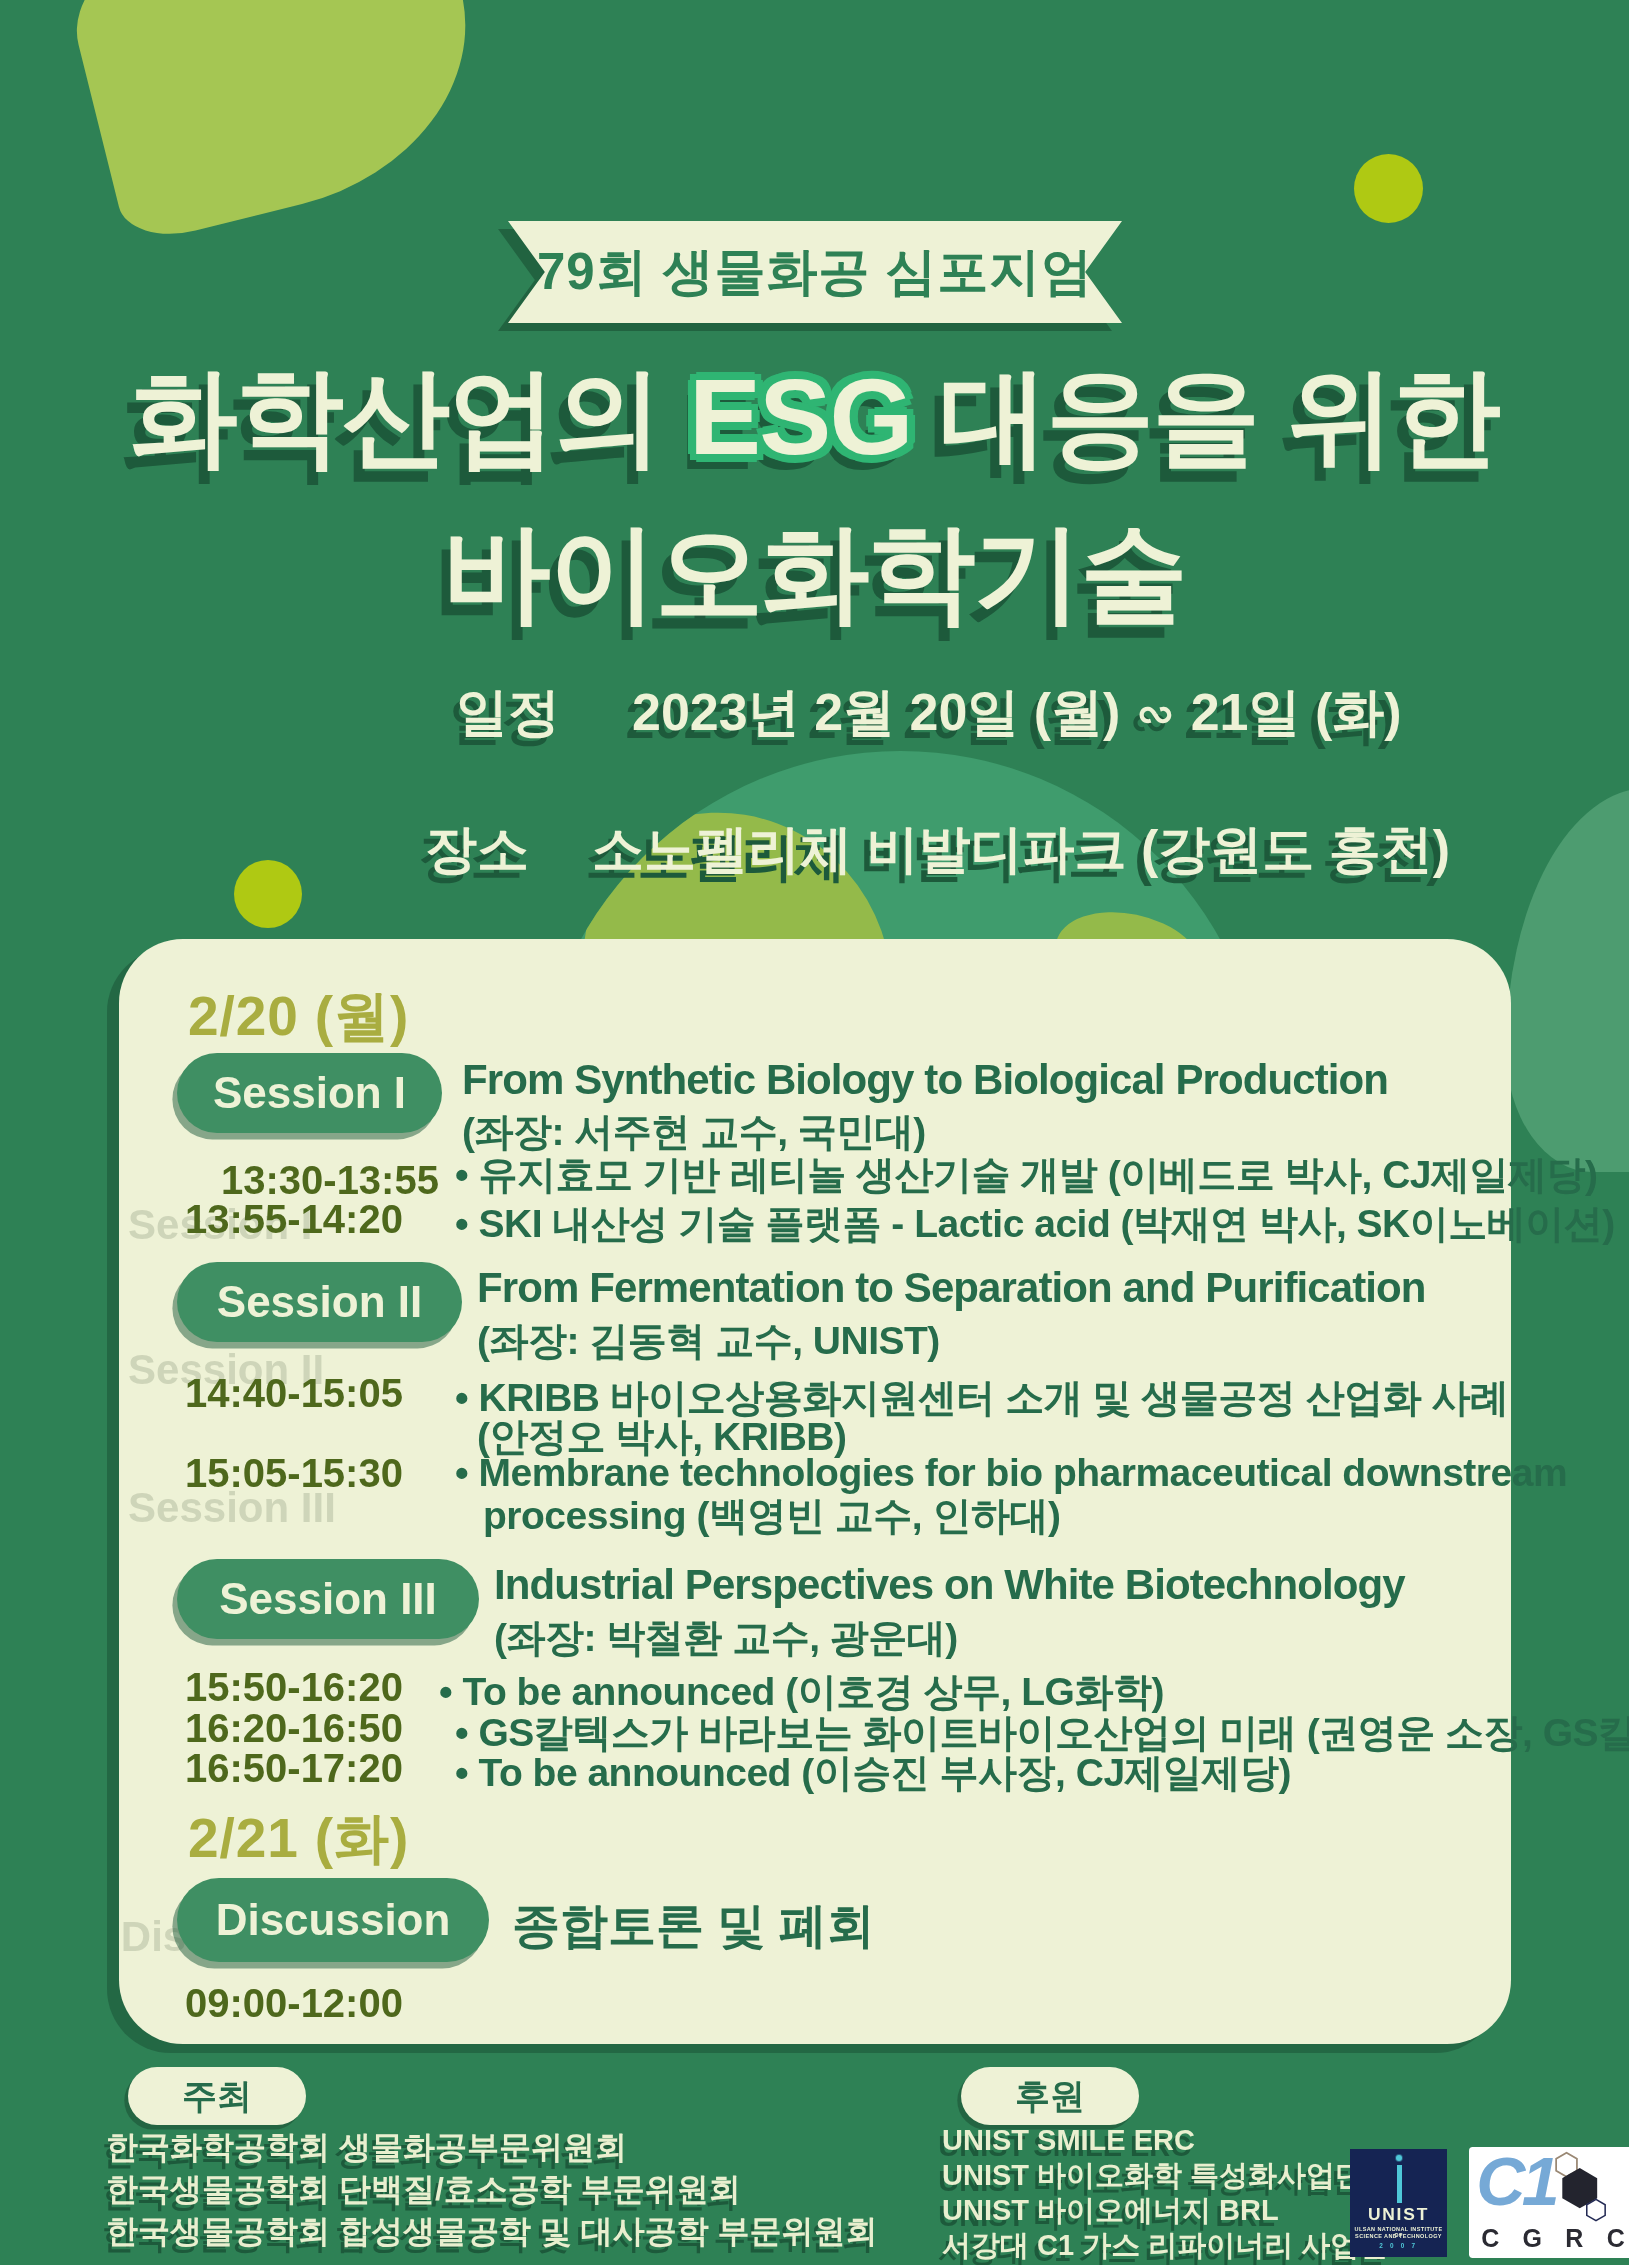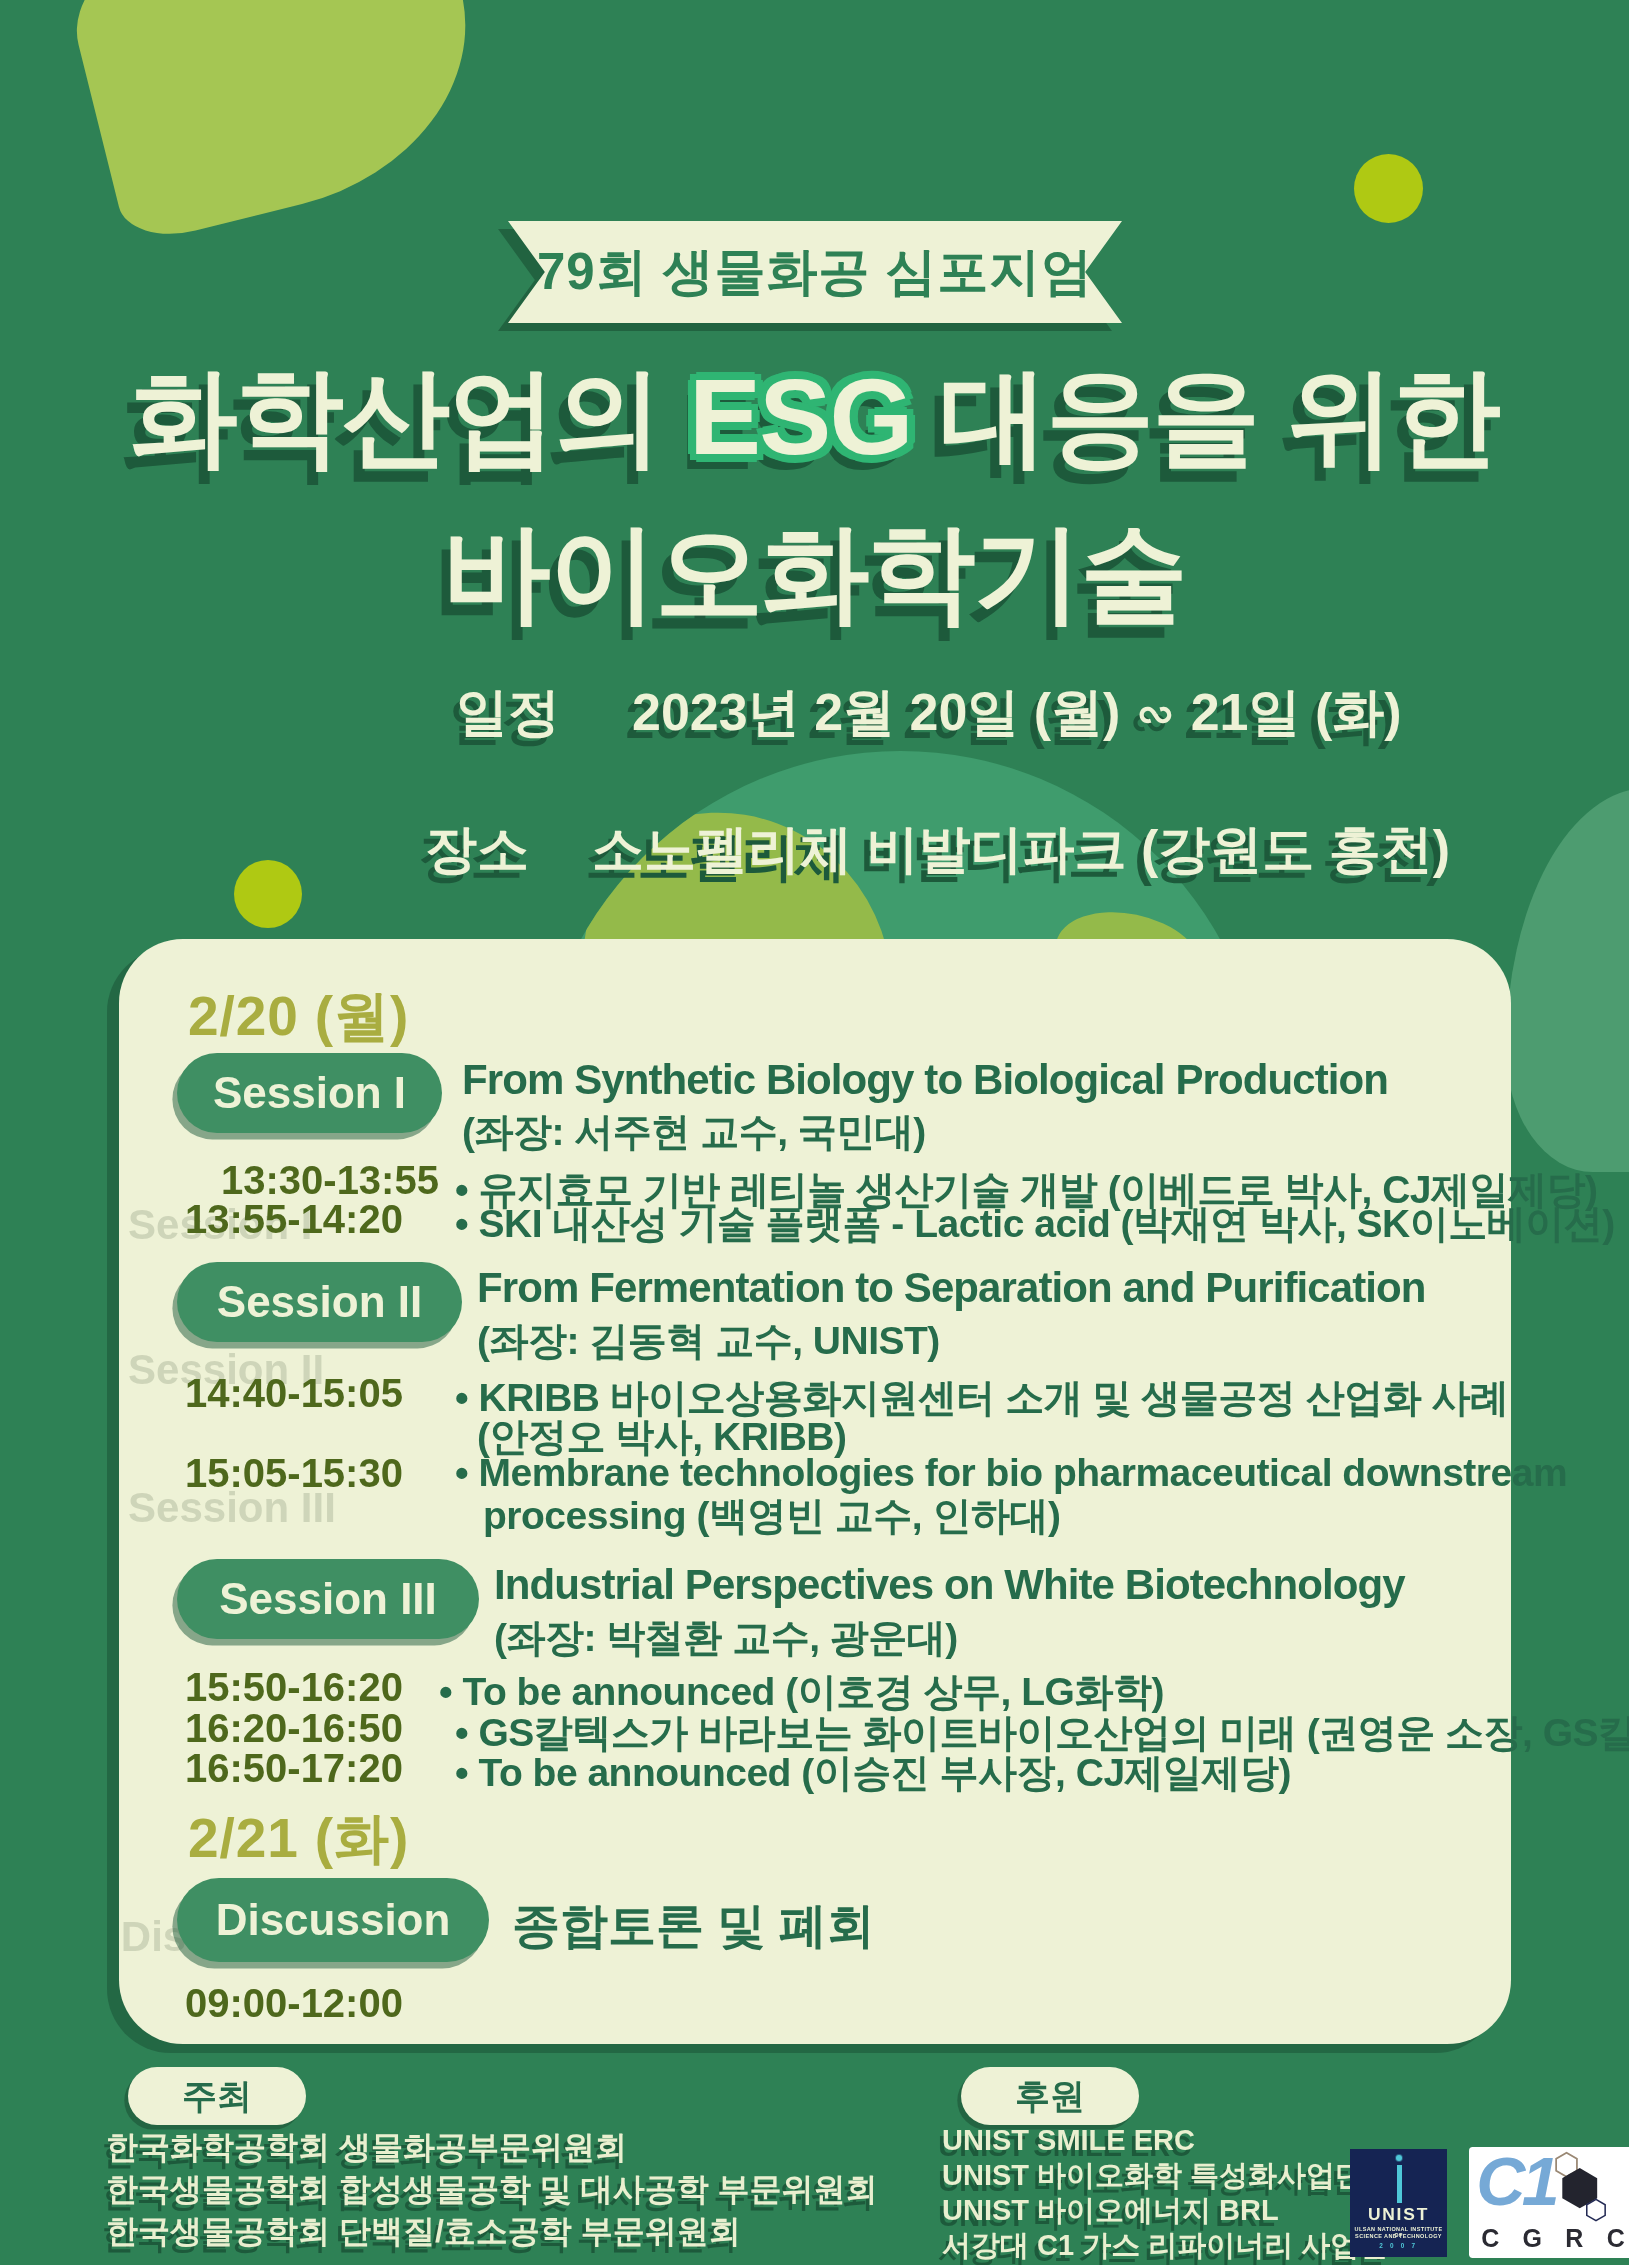--- a/index.html
+++ b/index.html
@@ -126,21 +126,21 @@
     <div class="abs ghost" style="left:1.8px;top:974px;">Discussion</div>
 
     <div class="abs day-heading" style="left:69px;top:41px;">2/20 (월)</div>
 
     <div class="abs session-badge" style="left:58px;top:114px;width:265px;height:80px;">
       <span>Session I</span>
     </div>
     <div class="abs session-title" style="left:343px;top:117px;">From Synthetic Biology to Biological Production</div>
     <div class="abs session-chair" style="left:343px;top:166px;">(좌장: 서주현 교수, 국민대)</div>
     <div class="abs time" style="left:66px;top:219px;margin-left:36px;">13:30-13:55</div>
-    <div class="abs item-text" style="left:336px;top:224px;">• 유지효모 기반 레티놀 생산기술 개발 (이베드로 박사, CJ제일제당)</div>
+    <div class="abs item-text" style="left:336px;top:209px;">• 유지효모 기반 레티놀 생산기술 개발 (이베드로 박사, CJ제일제당)</div>
     <div class="abs time" style="left:66px;top:258px;">13:55-14:20</div>
     <div class="abs item-text" style="left:336px;top:258px;">• SKI 내산성 기술 플랫폼 - Lactic acid (박재연 박사, SK이노베이션)</div>
 
     <div class="abs session-badge" style="left:58px;top:323px;width:285px;height:80px;">
       <span>Session II</span>
     </div>
     <div class="abs session-title" style="left:358px;top:325px;">From Fermentation to Separation and Purification</div>
     <div class="abs session-chair" style="left:358px;top:375px;">(좌장: 김동혁 교수, UNIST)</div>
     <div class="abs time" style="left:66px;top:432px;">14:40-15:05</div>
     <div class="abs item-text" style="left:336px;top:432px;">• KRIBB 바이오상용화지원센터 소개 및 생물공정 산업화 사례</div>
@@ -168,22 +168,22 @@
     </div>
     <div class="abs disc-title" style="left:393px;top:955px;">종합토론 및 폐회</div>
     <div class="abs time" style="left:66px;top:1042px;">09:00-12:00</div>
   </div>
 
   <div class="abs foot-pill" style="left:128px;top:2067px;width:178px;height:58px;">
     <span>주최</span>
   </div>
   <div class="abs foot-lines host-lines" style="left:106px;top:2126px;">
     <div>한국화학공학회 생물화공부문위원회</div>
+    <div>한국생물공학회 단백질/효소공학 부문위원회</div>
     <div>한국생물공학회 합성생물공학 및 대사공학 부문위원회</div>
-    <div>한국생물공학회 단백질/효소공학 부문위원회</div>
   </div>
 
   <div class="abs foot-pill" style="left:961px;top:2067px;width:178px;height:58px;">
     <span>후원</span>
   </div>
   <div class="abs foot-lines sponsor-lines" style="left:942px;top:2123px;">
     <div>UNIST SMILE ERC</div>
     <div>UNIST 바이오화학 특성화사업단</div>
     <div>UNIST 바이오에너지 BRL</div>
     <div>서강대 C1 가스 리파이너리 사업단</div>

